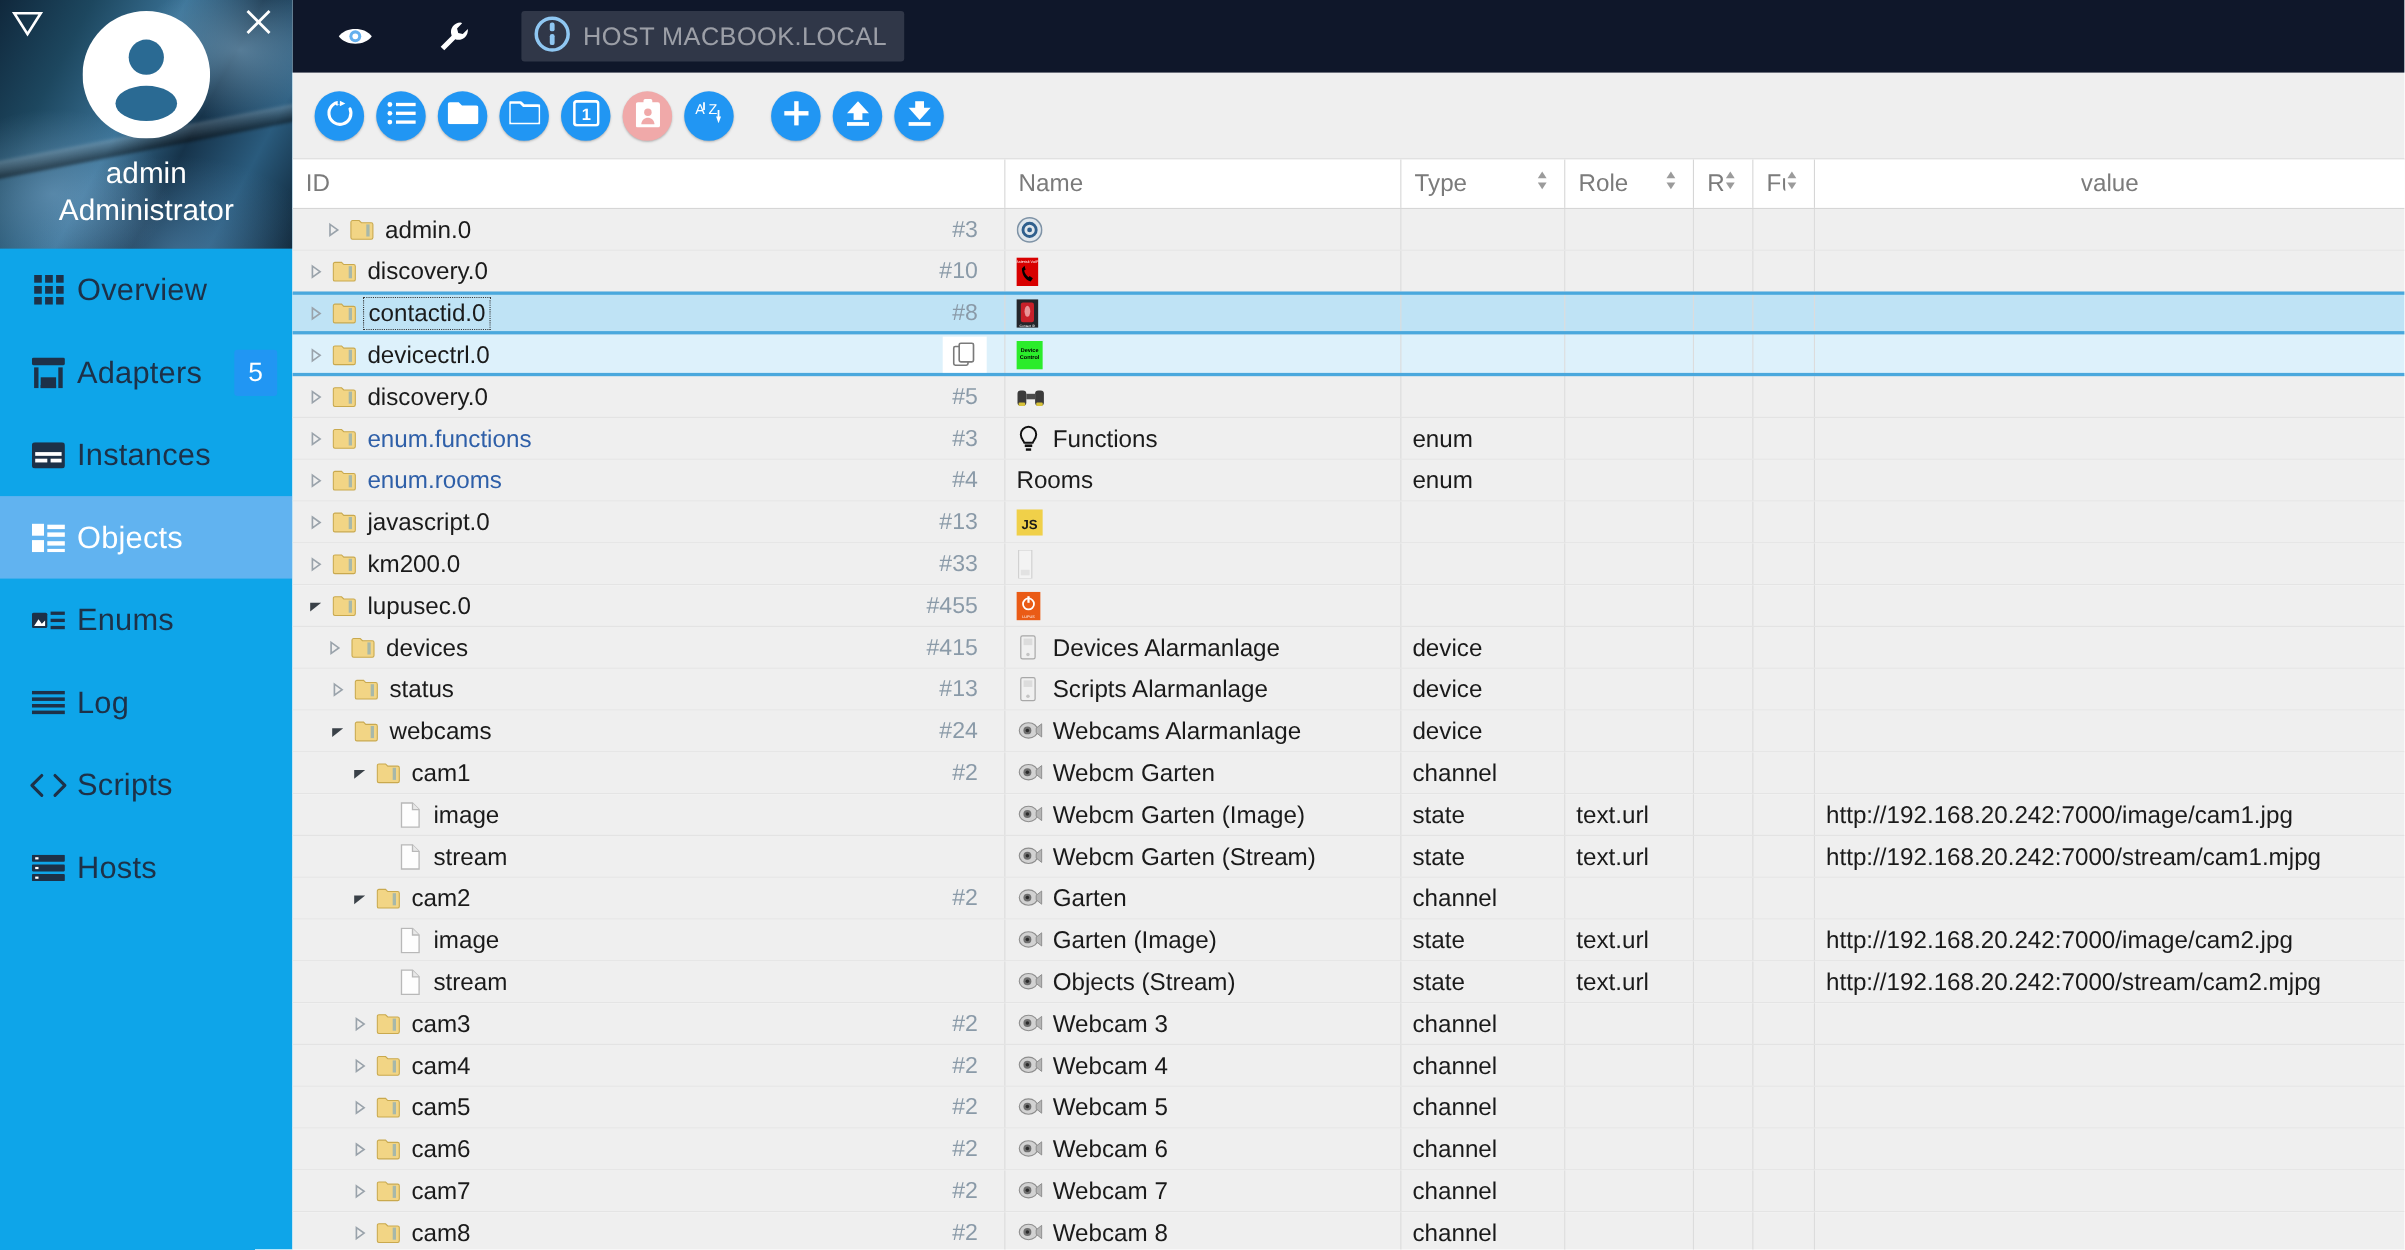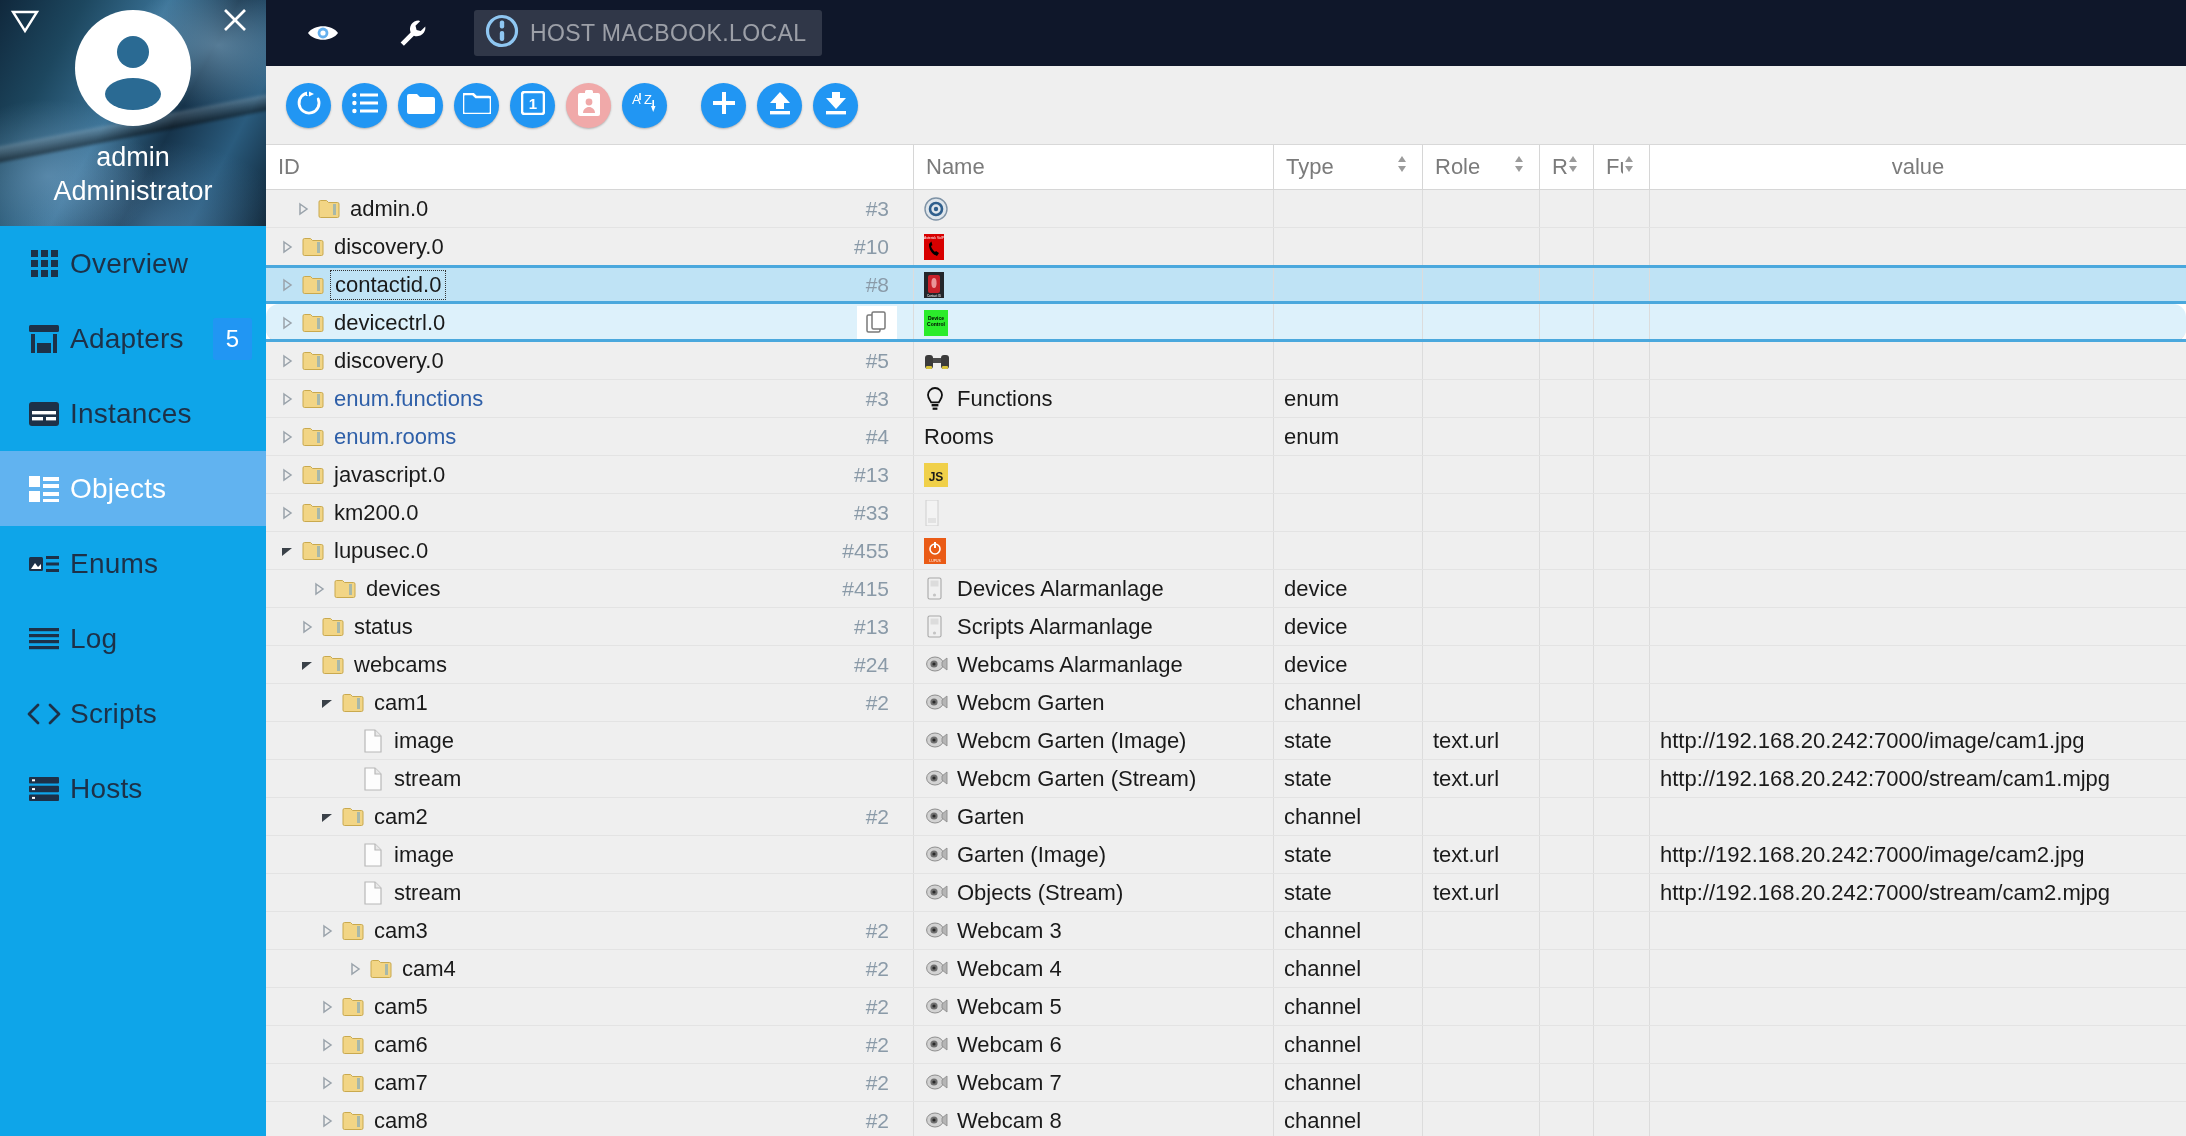--- a/index.html
+++ b/index.html
@@ -124,21 +124,21 @@
   .c-func  { width: 56px;  flex: 0 0 56px; }
   .c-val   { flex: 1 1 auto; }
 
   .tbody { position: relative; }
   .trow {
     display: flex; height: 38px; align-items: stretch;
     background: #efefef; border-bottom: 1px solid #e3e3e3;
     position: relative; cursor: pointer;
   }
   .trow.sel-a { background: #bfe3f5; }
-  .trow.sel-b { background: #ddf1fb; border-radius: 13px; }
+  .trow.sel-b { background: #ddf1fb; }
   .trow.sel-a::before, .trow.sel-a::after,
   .trow.sel-b::after {
     content: ""; position: absolute; left: 0; right: 0; height: 3px;
     background: #4aa8dd; z-index: 5;
   }
   .trow.sel-a::before { top: -1px; }
   .trow.sel-a::after  { bottom: -1px; }
   .trow.sel-b::after  { bottom: -1px; }
 
   .td {
@@ -889,21 +889,21 @@
             </div>
             <div class="td c-func">
               <span></span>
             </div>
             <div class="td c-val val-cell last">
               <span></span>
             </div>
           </div>
           <div class="trow">
             <div class="td c-id id-cell">
-              <div class="id-inner" style="padding-left:40px">
+              <div class="id-inner" style="padding-left:25px">
                 <span class="twisty">
                   <svg width="14" height="14" viewBox="0 0 14 14">
                     <polygon points="4,2 11,7 4,12" fill="none" stroke="#9aa3ab" stroke-width="1.5"></polygon>
                   </svg>
                 </span>
                 <span class="folder-ico">
                   <svg width="22" height="22" viewBox="0 0 22 22">
                     <path d="M1 4 a1.5 1.5 0 0 1 1.5-1.5 h6 l2 2 h9 a1.5 1.5 0 0 1 1.5 1.5 v12 a1.5 1.5 0 0 1-1.5 1.5 h-17 a1.5 1.5 0 0 1-1.5-1.5 z" fill="#f2d585" stroke="#c9a94e" stroke-width="1"></path>
                     <rect x="15" y="6" width="3" height="11" fill="#6aa0c8" opacity=".55"></rect>
                   </svg>
@@ -1317,21 +1317,21 @@
             </div>
             <div class="td c-func">
               <span></span>
             </div>
             <div class="td c-val val-cell last">
               <span></span>
             </div>
           </div>
           <div class="trow">
             <div class="td c-id id-cell">
-              <div class="id-inner" style="padding-left:76px">
+              <div class="id-inner" style="padding-left:48px">
                 <span class="twisty">
                   <svg width="14" height="14" viewBox="0 0 14 14">
                     <polygon points="4,2 11,7 4,12" fill="none" stroke="#9aa3ab" stroke-width="1.5"></polygon>
                   </svg>
                 </span>
                 <span class="folder-ico">
                   <svg width="22" height="22" viewBox="0 0 22 22">
                     <path d="M1 4 a1.5 1.5 0 0 1 1.5-1.5 h6 l2 2 h9 a1.5 1.5 0 0 1 1.5 1.5 v12 a1.5 1.5 0 0 1-1.5 1.5 h-17 a1.5 1.5 0 0 1-1.5-1.5 z" fill="#f2d585" stroke="#c9a94e" stroke-width="1"></path>
                     <rect x="15" y="6" width="3" height="11" fill="#6aa0c8" opacity=".55"></rect>
                   </svg>

